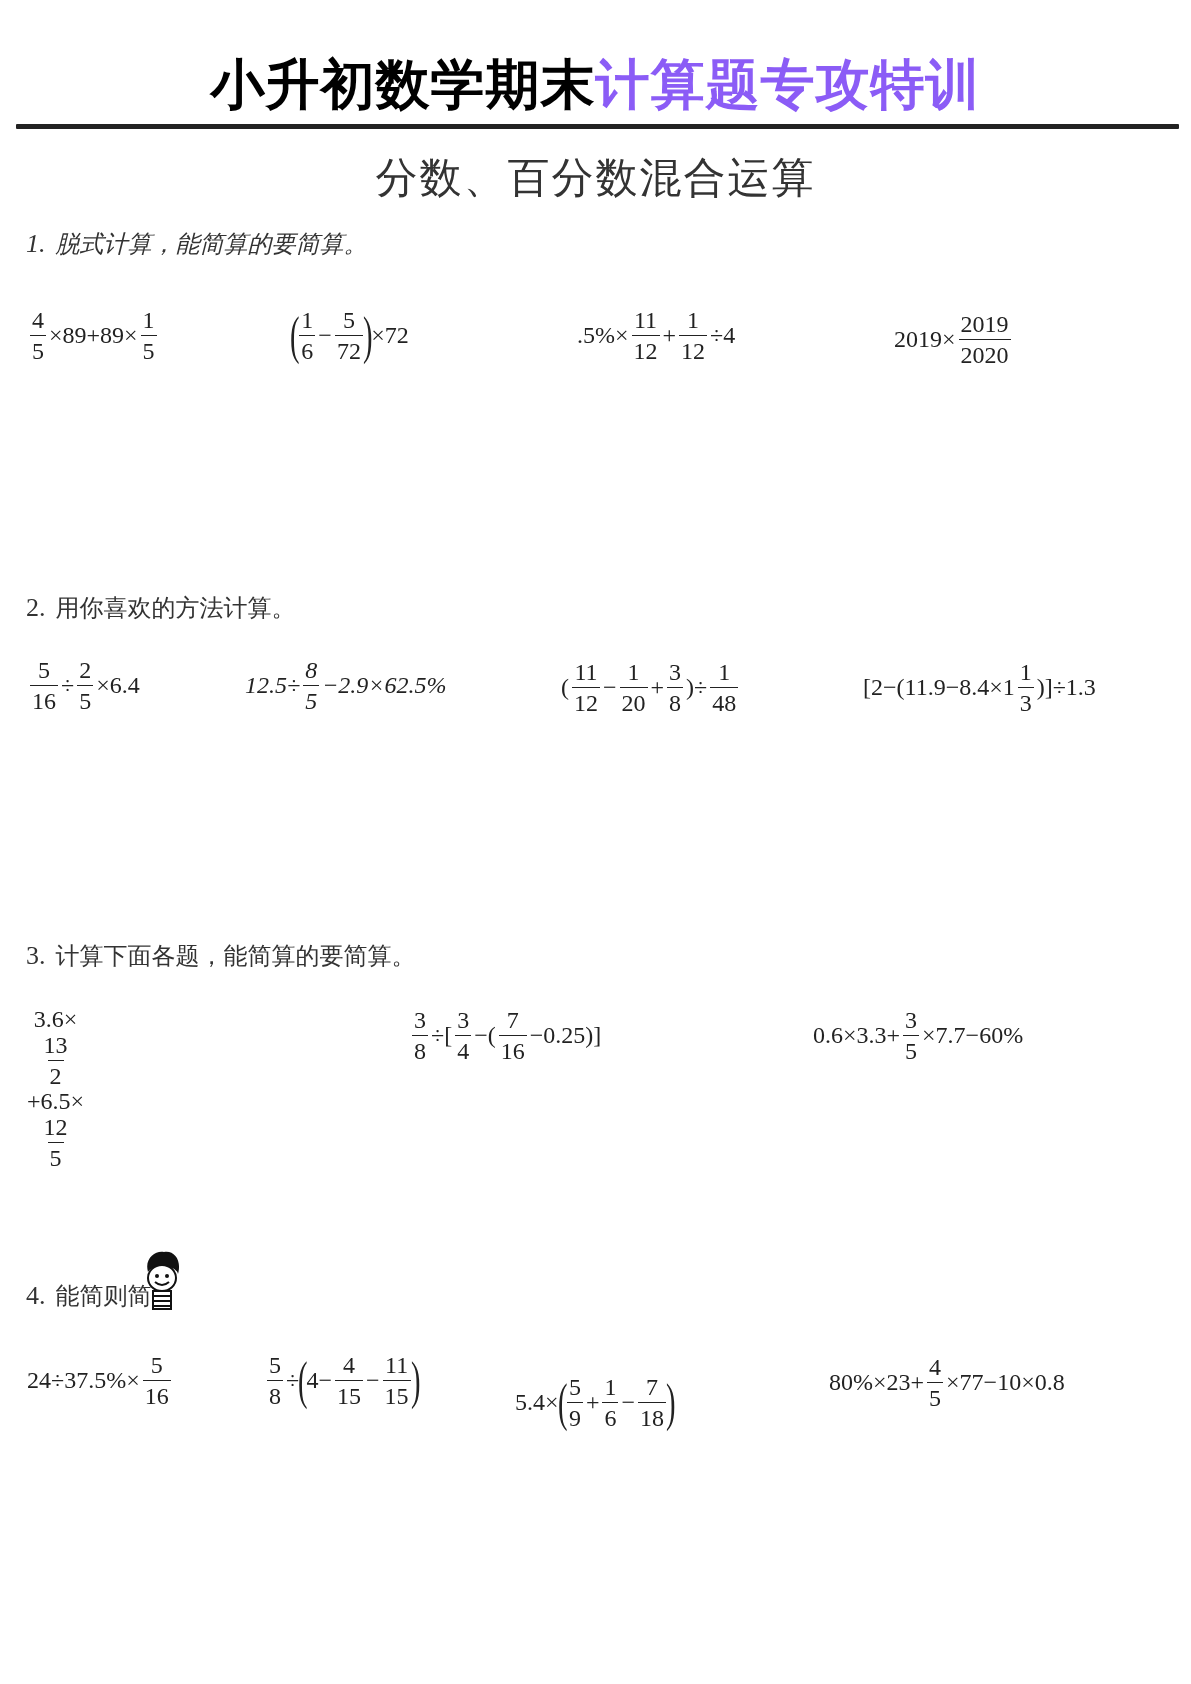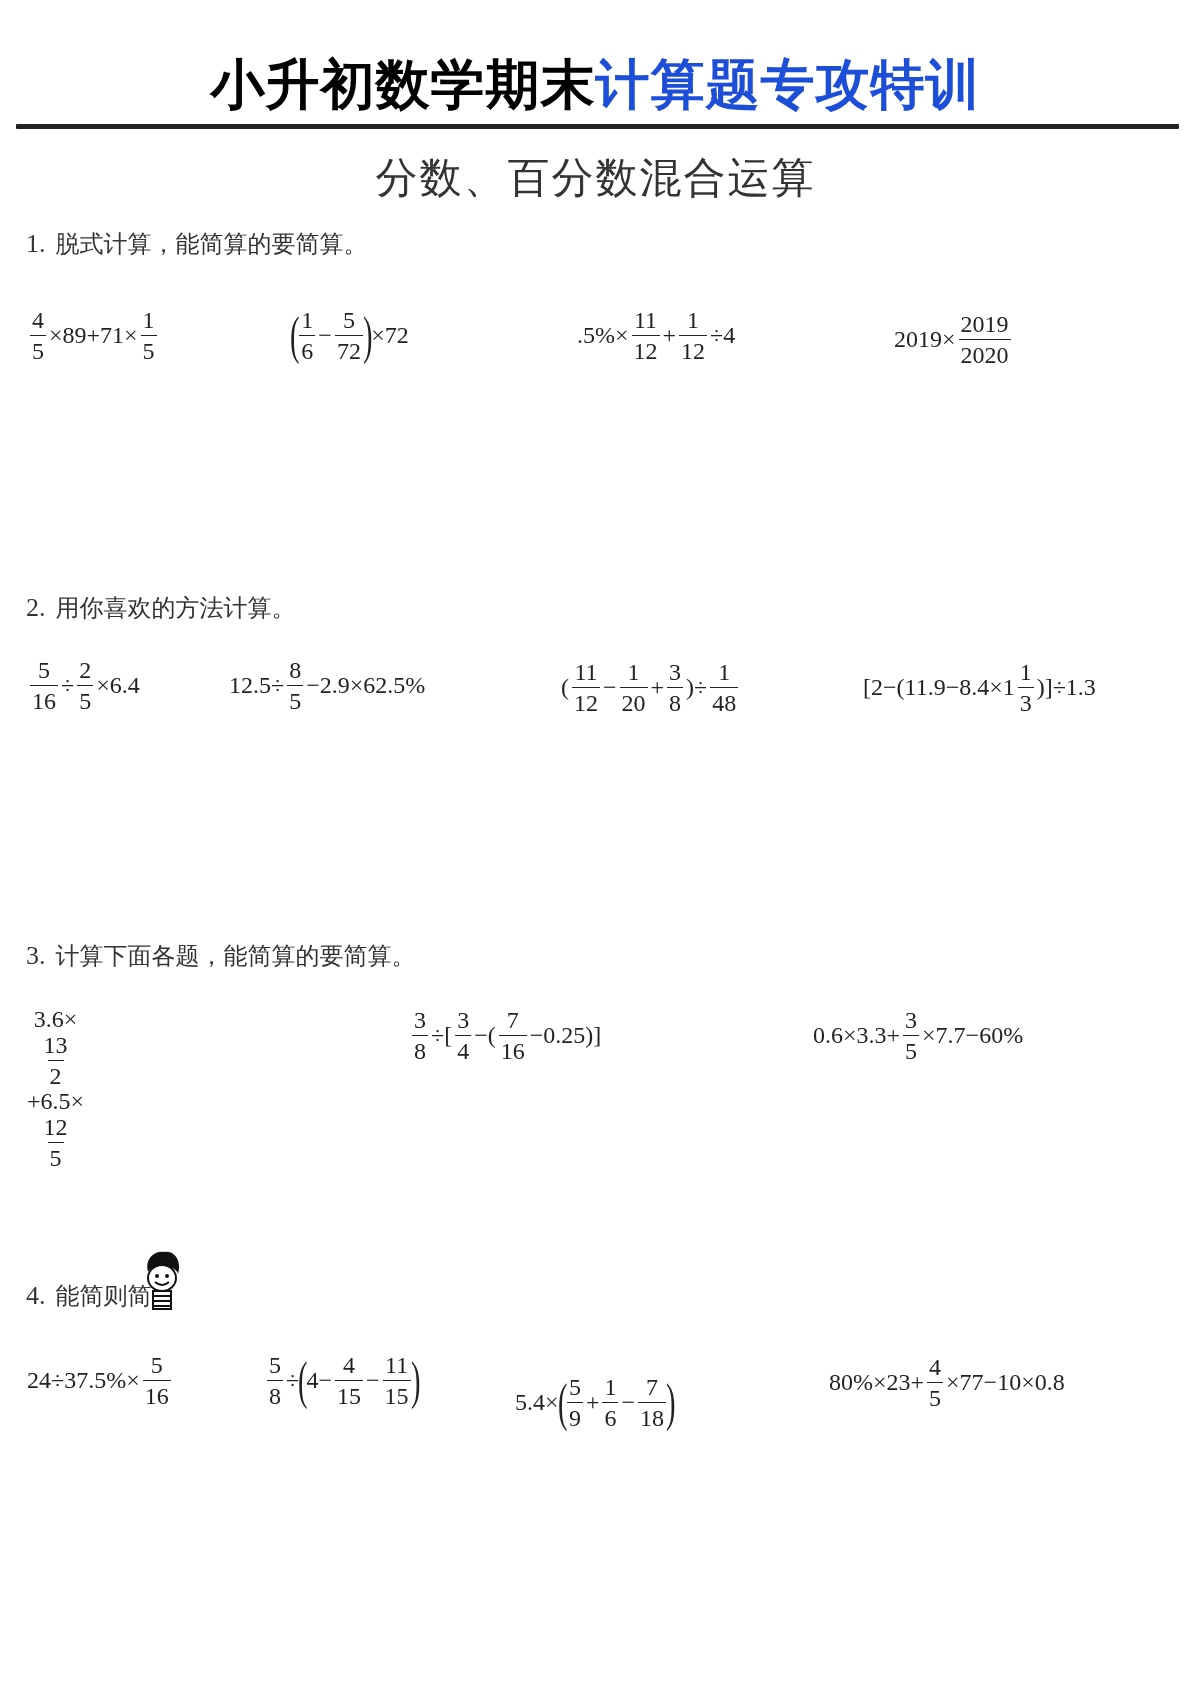--- a/index.html
+++ b/index.html
@@ -2,21 +2,21 @@
 <html><head>
 <meta charset="utf-8">
 <style>
   html, body { margin: 0; padding: 0; background: #ffffff; }
   body { width: 1191px; height: 1684px; position: relative; overflow: hidden;
          font-family: "Liberation Serif", "DejaVu Serif", serif; color: #222; }
   .banner { position: absolute; left: 0; top: 50px; width: 1191px; text-align: center;
             font-family: "DejaVu Sans", "Liberation Sans", sans-serif; font-weight: bold;
             font-size: 54px; letter-spacing: 1px; line-height: 70px; }
   .banner .black { color: #000; }
-  .banner .red { color: #1d4ed8; }
+  .banner .red { color: #8b5cf6; }
   .rule { position: absolute; left: 16px; top: 124px; width: 1163px; height: 5px;
           background: #222; border-radius: 1px; }
   .subtitle { position: absolute; left: 0; top: 150px; width: 1191px; text-align: center;
               font-family: "DejaVu Sans", sans-serif; font-size: 42px; color: #333;
               letter-spacing: 2px; }
   .heading { position: absolute; font-family: "DejaVu Sans", sans-serif; font-size: 24px;
              color: #333; white-space: nowrap; }
   .heading .num { font-family: "Liberation Serif", serif; font-size: 26px; margin-right: 10px; }
   .expr { position: absolute; display: flex; align-items: center; white-space: nowrap;
           font-family: "Liberation Serif", serif; font-size: 24px; color: #222; }
@@ -32,27 +32,27 @@
 </head>
 <body>
 
 <div class="banner">
   <span class="black">小升初数学期末</span><span class="red">计算题专攻特训</span>
 </div>
 <div class="rule"></div>
 <div class="subtitle">分数、百分数混合运算</div>
 
 <div id="content">
-    <div class="heading" style="left: 26px; top: 228px;"><span class="num">1.</span><span>脱式计算，能简算的要简算。</span></div>
+    <div class="heading" style="left: 26px; top: 228px; font-style: italic;"><span class="num">1.</span><span>脱式计算，能简算的要简算。</span></div>
     <div class="expr" style="left: 28px; top: 308px;">
       <span class="frac">
         <span class="n">4</span>
         <span class="d">5</span>
       </span>
-      <span class="op">×89+71×</span>
+      <span class="op">×89+89×</span>
       <span class="frac">
         <span class="n">1</span>
         <span class="d">5</span>
       </span>
     </div>
     <div class="expr" style="left: 292px; top: 308px;">
       <span class="bigparen">(</span>
       <span class="frac">
         <span class="n">1</span>
         <span class="d">6</span>
@@ -91,21 +91,21 @@
         <span class="n">5</span>
         <span class="d">16</span>
       </span>
       <span class="op">÷</span>
       <span class="frac">
         <span class="n">2</span>
         <span class="d">5</span>
       </span>
       <span class="op">×6.4</span>
     </div>
-    <div class="expr" style="left: 228px; top: 658px;">
+    <div class="expr" style="left: 244px; top: 658px; font-style: italic;">
       <span class="op">12.5÷</span>
       <span class="frac">
         <span class="n">8</span>
         <span class="d">5</span>
       </span>
       <span class="op">−2.9×62.5%</span>
     </div>
     <div class="expr" style="left: 560px; top: 660px;">
       <span class="op">(</span>
       <span class="frac">

